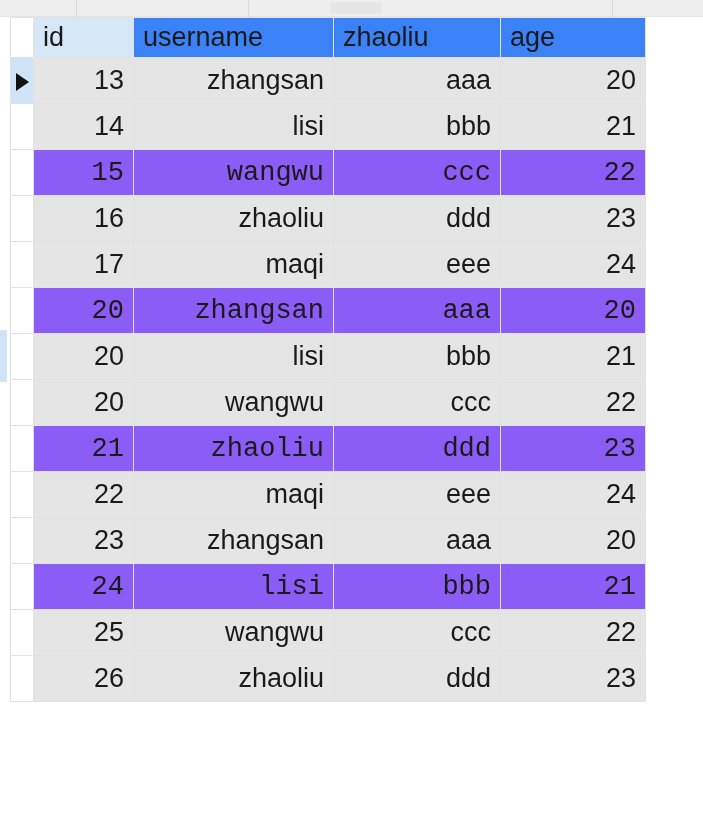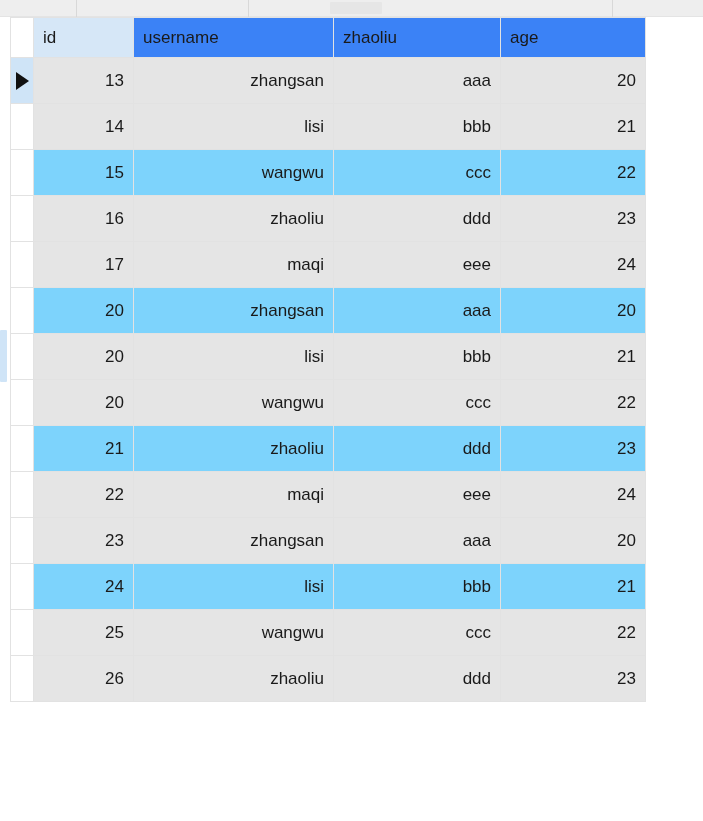--- a/index.html
+++ b/index.html
@@ -56,21 +56,21 @@
     border-radius: 1px;
   }
 
   
   table#data-grid {
     position: absolute;
     left: 10px; top: 0;
     border-collapse: collapse;
     table-layout: fixed;
     width: 635px;
-    font-size: 17px;
+    font-size: 27px;
     color: #1a1a1a;
     padding-left: 8px;
   }
   table#data-grid col.c-gutter   { width: 23px; }
   table#data-grid col.c-id       { width: 100px; }
   table#data-grid col.c-username { width: 200px; }
   table#data-grid col.c-password { width: 167px; }
   table#data-grid col.c-age      { width: 145px; }
 
   table#data-grid th,
@@ -115,21 +115,21 @@
     width: 0; height: 0;
     border-top: 9px solid transparent;
     border-bottom: 9px solid transparent;
     border-left: 13px solid #111111;
     vertical-align: middle;
   }
 
   td.num  { text-align: right; }
   td.text { text-align: right; }
 
-  tr.tinted td:not(.gutter-cell) { background: #7dd3fc; }
+  tr.tinted td:not(.gutter-cell) { background: #8b5cf6; font-family: Liberation Mono, monospace; }
   tr.plain  td:not(.gutter-cell) { background: #e5e5e5; }
 </style>
 </head>
 <body>
 
 <div id="toolbar-strip">
     <div class="toolbar-sep" style="left: 76px;"></div>
     <div class="toolbar-sep" style="left: 248px;"></div>
     <div class="toolbar-sep" style="left: 612px;"></div>
     <div class="toolbar-chip" style="left: 330px; width: 52px;"></div>

